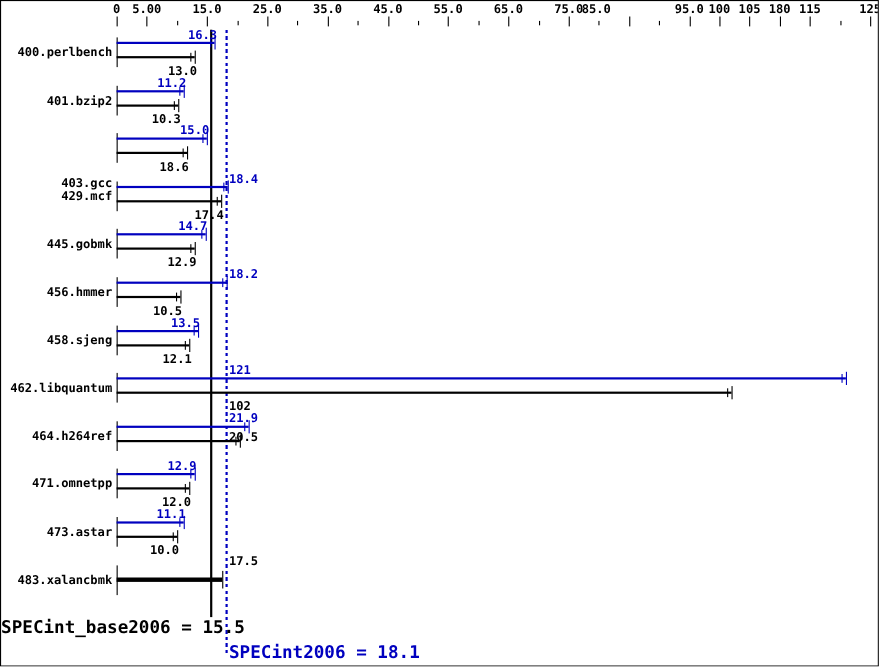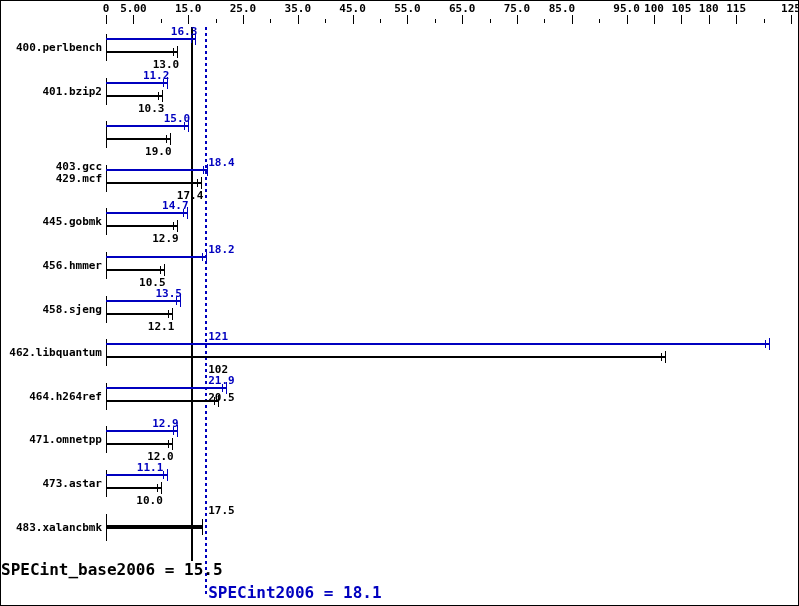--- a/index.html
+++ b/index.html
@@ -115,21 +115,21 @@
       <div class="axis-label" style="left: 266.8px; top: 2px; width: 60px;">35.0</div>
       <div class="tick major" style="left: 352px; top: 14px;"></div>
       <div class="axis-label" style="left: 321.6px; top: 2px; width: 60px;">45.0</div>
       <div class="tick major" style="left: 406px; top: 14px;"></div>
       <div class="axis-label" style="left: 376.4px; top: 2px; width: 60px;">55.0</div>
       <div class="tick major" style="left: 461px; top: 14px;"></div>
       <div class="axis-label" style="left: 431.2px; top: 2px; width: 60px;">65.0</div>
       <div class="tick major" style="left: 516px; top: 14px;"></div>
       <div class="axis-label" style="left: 486px; top: 2px; width: 60px; text-align: center;">75.0</div>
       <div class="tick major" style="left: 571px; top: 14px;"></div>
-      <div class="axis-label" style="left: 531px; top: 2px; width: 60px;">85.0</div>
+      <div class="axis-label" style="left: 511px; top: 2px; width: 60px;">85.0</div>
       <div class="tick major" style="left: 626px; top: 14px;"></div>
       <div class="axis-label" style="left: 595.6px; top: 2px; width: 60px;">95.0</div>
       <div class="tick major" style="left: 653px; top: 14px;"></div>
       <div class="axis-label" style="left: 623px; top: 2px; width: 60px;">100</div>
       <div class="tick major" style="left: 680px; top: 14px;"></div>
       <div class="axis-label" style="left: 650.4px; top: 2px; width: 60px;">105</div>
       <div class="tick major" style="left: 708px; top: 14px;"></div>
       <div class="axis-label" style="left: 677.8px; top: 2px; width: 60px;">180</div>
       <div class="tick major" style="left: 735px; top: 14px;"></div>
       <div class="axis-label" style="left: 705.2px; top: 2px; width: 60px;">115</div>
@@ -169,21 +169,21 @@
       <div class="val base" style="left: 131.444px; width: 32px; text-align: right; top: 101.6px;">10.3</div>
       <div class="row-axis" style="left: 105px; top: 120.2px; height: 27px;"></div>
       <div class="row-label" style="left: 0px; width: 101px; top: 128.2px; margin-top: 32px;">403.gcc</div>
       <div class="bar peak" style="left: 105px; top: 124.2px; width: 82.2px;"></div>
       <div class="cap peak" style="left: 187px; top: 119.2px; height: 12px;"></div>
       <div class="midtick peak" style="left: 183px; top: 121.2px; height: 8px;"></div>
       <div class="bar base" style="left: 105px; top: 137.2px; width: 63.568px;"></div>
       <div class="cap base" style="left: 169px; top: 132.2px; height: 12px;"></div>
       <div class="midtick base" style="left: 165px; top: 134.2px; height: 8px;"></div>
       <div class="val peak" style="left: 157.2px; width: 32px; text-align: right; top: 112.2px;">15.0</div>
-      <div class="val base" style="left: 138.568px; width: 32px; text-align: right; top: 145.2px;">19.0</div>
+      <div class="val base" style="left: 138.568px; width: 32px; text-align: right; top: 145.2px;">18.6</div>
       <div class="row-axis" style="left: 105px; top: 163.8px; height: 27px;"></div>
       <div class="row-label" style="left: 0px; width: 101px; top: 171.8px;">429.mcf</div>
       <div class="bar peak" style="left: 105px; top: 167.8px; width: 100.832px;"></div>
       <div class="cap peak" style="left: 206px; top: 162.8px; height: 12px;"></div>
       <div class="midtick peak" style="left: 202px; top: 164.8px; height: 8px;"></div>
       <div class="bar base" style="left: 105px; top: 180.8px; width: 95.352px;"></div>
       <div class="cap base" style="left: 200px; top: 175.8px; height: 12px;"></div>
       <div class="midtick base" style="left: 196px; top: 177.8px; height: 8px;"></div>
       <div class="val peak" style="left: 207.188px; top: 155.8px;">18.4</div>
       <div class="val base" style="left: 170.352px; width: 32px; text-align: right; top: 188.8px;">17.4</div>
@@ -248,21 +248,21 @@
       <div class="val peak" style="left: 145.692px; width: 32px; text-align: right; top: 417.4px;">12.9</div>
       <div class="val base" style="left: 140.76px; width: 32px; text-align: right; top: 450.4px;">12.0</div>
       <div class="row-axis" style="left: 105px; top: 469px; height: 27px;"></div>
       <div class="row-label" style="left: 0px; width: 101px; top: 477px;">473.astar</div>
       <div class="bar peak" style="left: 105px; top: 473px; width: 60.828px;"></div>
       <div class="cap peak" style="left: 166px; top: 468px; height: 12px;"></div>
       <div class="midtick peak" style="left: 162px; top: 470px; height: 8px;"></div>
       <div class="bar base" style="left: 105px; top: 486px; width: 54.8px;"></div>
       <div class="cap base" style="left: 160px; top: 481px; height: 12px;"></div>
       <div class="midtick base" style="left: 156px; top: 483px; height: 8px;"></div>
-      <div class="val peak" style="left: 135.828px; width: 32px; top: 461px;">11.1</div>
+      <div class="val peak" style="left: 135.828px; width: 32px; text-align: right; top: 461px;">11.1</div>
       <div class="val base" style="left: 129.8px; width: 32px; text-align: right; top: 494px;">10.0</div>
       <div class="row-axis" style="left: 105px; top: 512.6px; height: 27px;"></div>
       <div class="row-label" style="left: 0px; width: 101px; top: 520.6px;">483.xalancbmk</div>
       <div class="bar base thick" style="left: 105px; top: 523.6px; width: 95.9px;"></div>
       <div class="cap base" style="left: 201px; top: 517.6px; height: 16px;"></div>
       <div class="val base" style="left: 207.188px; top: 503.6px;">17.5</div>
     </div>
 
   <div class="summary base" id="summary-base" style="left: 0px; width: 201.188px; top: 562px;">SPECint_base2006 = 15.5</div>
   <div class="summary peak" id="summary-peak" style="left: 207.188px; top: 585px;">SPECint2006 = 18.1</div>

